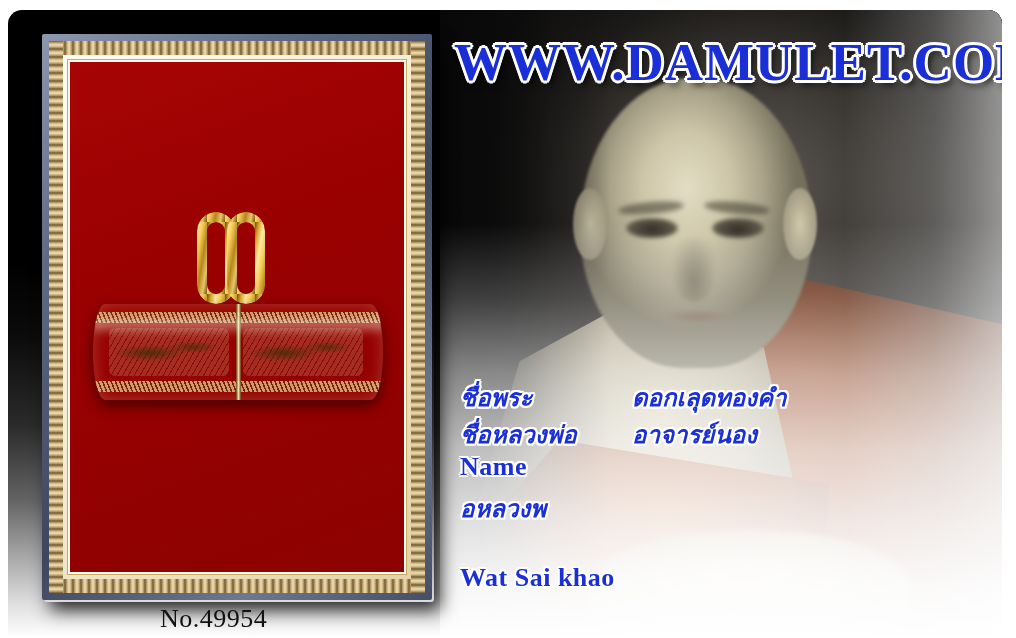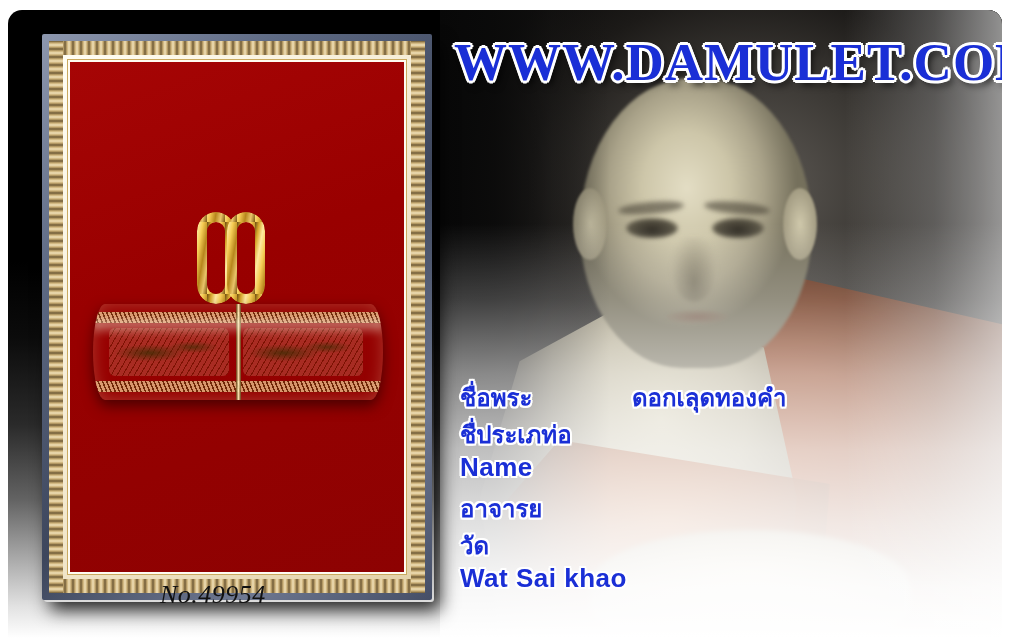--- a/index.html
+++ b/index.html
@@ -326,32 +326,31 @@
     color: #1a2fd6;
     font-weight: bold;
     text-shadow:
       -1.6px -1.6px 0 #fff, 1.6px -1.6px 0 #fff,
       -1.6px  1.6px 0 #fff, 1.6px  1.6px 0 #fff,
       -2.2px 0 0 #fff, 2.2px 0 0 #fff,
        0 -2.2px 0 #fff, 0 2.2px 0 #fff;
     white-space: nowrap;
   }
   .info-label { width: 172px; }
-  .th { font-family: "DejaVu Sans", sans-serif; font-size: 24px; }
-  .en { font-family: Liberation Sans, sans-serif; font-size: 26px; letter-spacing:.5px; }
+  .th { font-family: "DejaVu Sans", sans-serif; font-size: 24px; font-style: italic; }
+  .en { font-family: Liberation Serif, serif; font-size: 26px; letter-spacing:.5px; }
 
   
   #item-number {
     position:absolute;
-    left: 160px; top: 580px;
+    left: 160px; top: 604px;
     font-family: "Liberation Serif", serif;
     font-size: 26px;
     color: #111111;
     letter-spacing: .5px;
-    font-style: italic;
   }
 </style>
 </head>
 <body>
 
 <div id="canvas">
 
   <div id="dark-panel">
 
     <div id="monk-photo">
@@ -377,33 +376,33 @@
     <div id="site-title">WWW.DAMULET.COM</div>
 
     <div id="info-table">
 
       <div class="info-row">
         <span class="info-label th">ชื่อพระ</span>
         <span class="info-value th">ดอกเลุดทองคํา</span>
       </div>
 
       <div class="info-row">
-        <span class="info-label th">ชื่ประเภท่อ</span>
+        <span class="info-label th">ชื่อหลวงพ่อ</span>
+        <span class="info-value th">อาจารย์นอง</span>
       </div>
 
       <div class="info-row">
         <span class="info-label en">Name</span>
       </div>
 
       <div class="info-row">
-        <span class="info-label th">อาจารย</span>
-      </div>
-
-      <div class="info-row">
-        <span class="info-label th">วัด</span>
+        <span class="info-label th">อหลวงพ</span>
+      </div>
+
+      <div class="info-row">
       </div>
 
       <div class="info-row">
         <span class="info-value en">Wat Sai khao</span>
       </div>
 
     </div>
 
     <div id="frame-shadow"></div>
     <div id="frame-outer">

